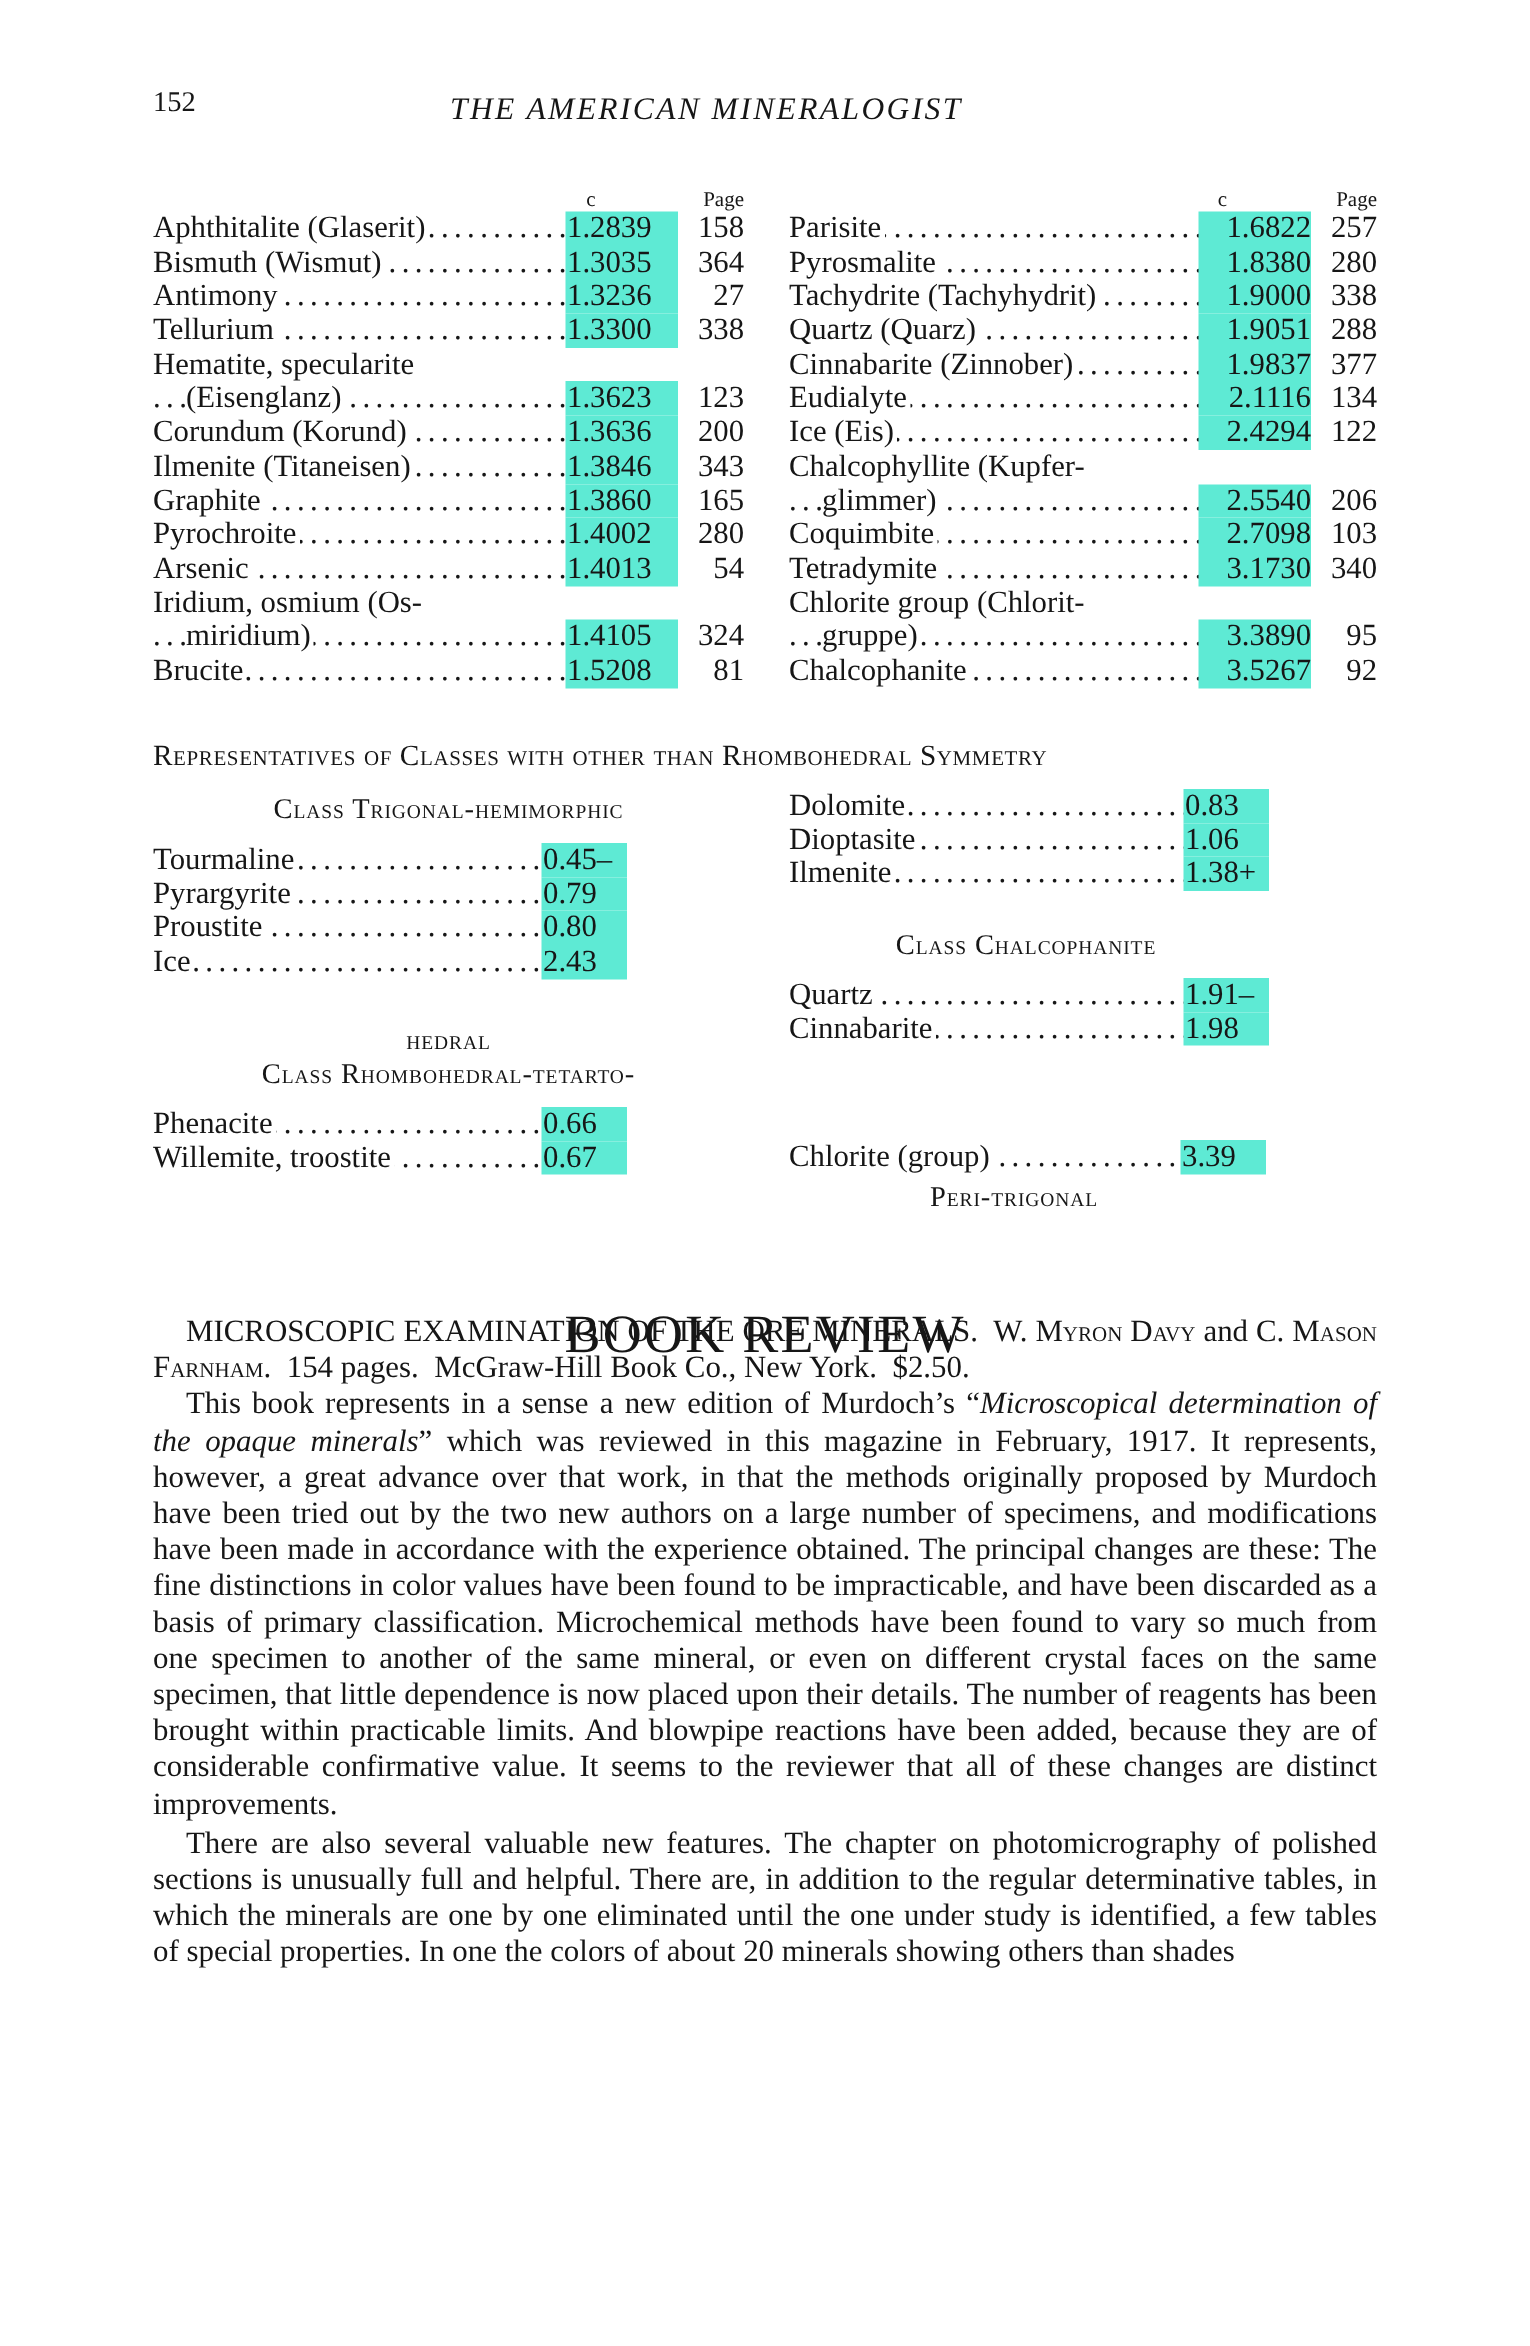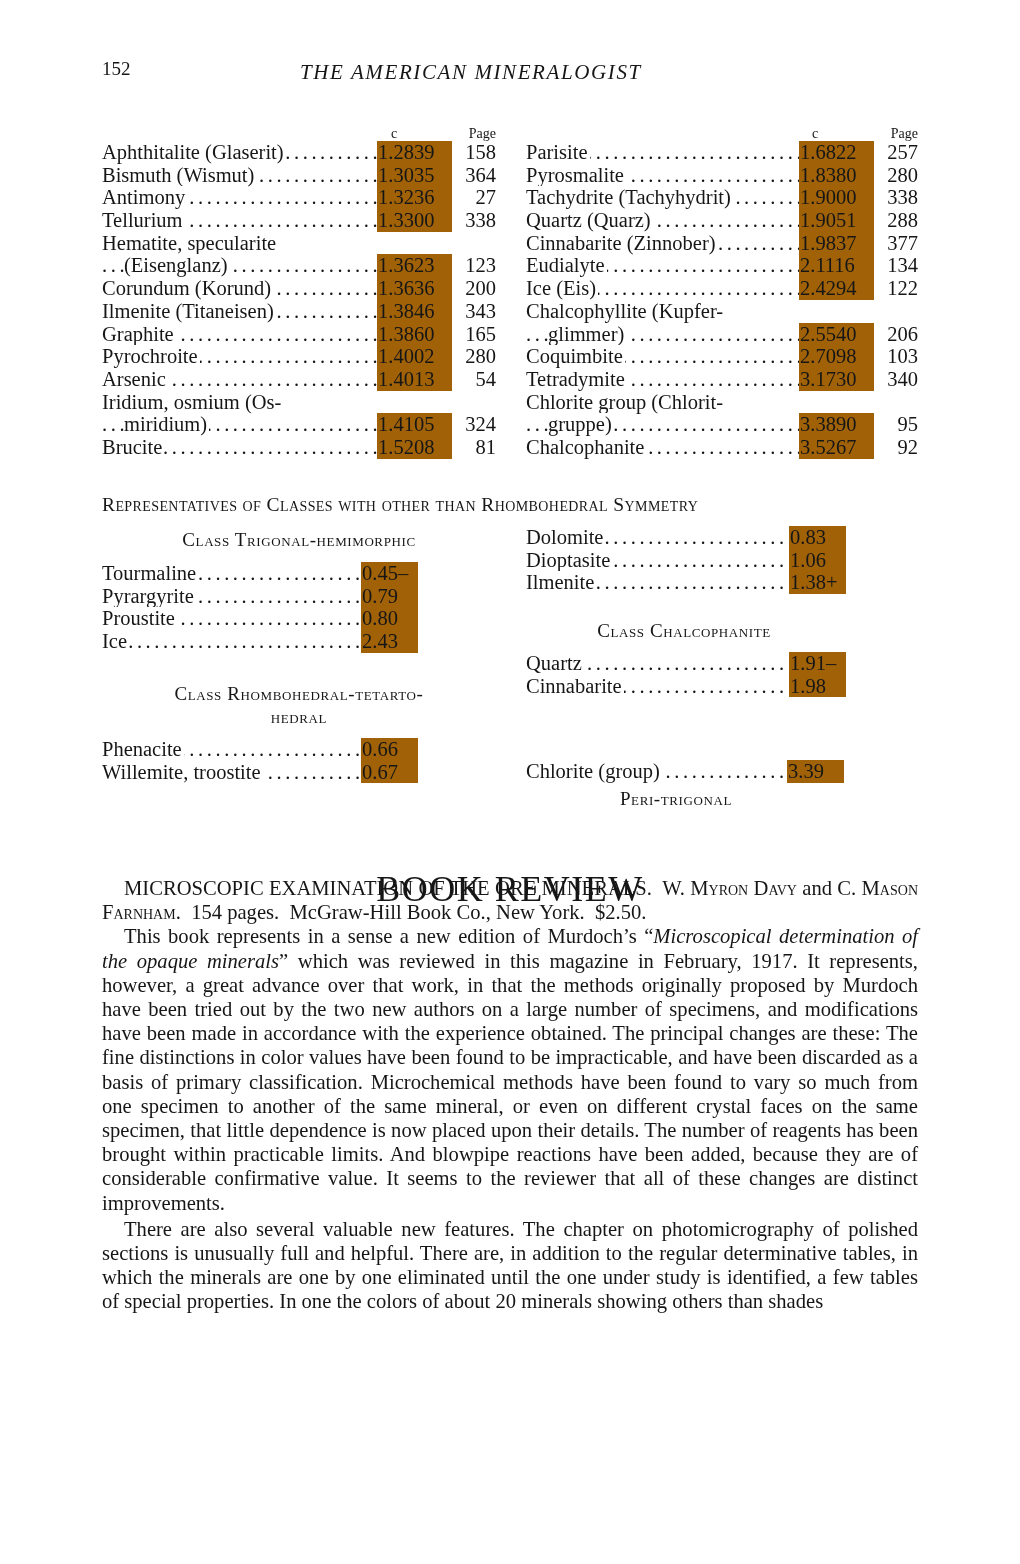--- a/index.html
+++ b/index.html
@@ -13,29 +13,29 @@
   .journal-title { position: absolute; left: 198px; top: 2px; font-size: 21px; font-style: italic; letter-spacing: 1.6px; }
 
   .tbl { position: absolute; font-size: 20.5px; line-height: 22.7px; }
   .tbl .hdr { height: 22px; font-size: 14px; position: relative; }
   .tbl .hdr .hc { position: absolute; top: 4px; width: 14px; text-align: center; }
   .tbl .hdr .hp { position: absolute; top: 4px; right: 0; }
   .row { position: relative; height: 22.7px; white-space: nowrap; }
   .row .nm { position: absolute; left: 0; background: #fff; padding-right: 2px; z-index: 2; }
   .row .nm.indent { left: 22px; }
   .row .dots { position: absolute; left: 0; right: 0; overflow: hidden; z-index: 1; letter-spacing: 3.6px; }
-  .row .val { position: absolute; background: #a16207; z-index: 2; padding-left: 1px; }
+  .row .val { position: absolute; background: #5eead4; z-index: 2; padding-left: 1px; }
   .row .pg { position: absolute; right: 0; width: 38px; text-align: right; background:#fff; z-index:2; }
 
   #tbl-left { left: 0; top: 119px; width: 394px; }
   #tbl-left .val { right: 44px; width: 74px; text-align: left; }
   #tbl-left .dots { right: 118px; }
   #tbl-left .hdr .hc { left: 285px; }
   #tbl-right { left: 424px; top: 119px; width: 392px; }
-  #tbl-right .val { right: 44px; width: 74px; text-align: left; }
+  #tbl-right .val { right: 44px; width: 74px; text-align: right; }
   #tbl-right .dots { right: 118px; }
   #tbl-right .hdr .hc { left: 282px; }
 
   .section-title { position: absolute; top: 494px; left: 0; width: 816px; font-size: 19.5px; letter-spacing: 0.4px; white-space: nowrap; }
   .sc { font-variant: small-caps; }
   .class-head { position: absolute; font-size: 19px; text-align: center; font-variant: small-caps; letter-spacing: 0.6px; line-height: 23px; }
 
   .sym { position: absolute; font-size: 20.5px; line-height: 22.7px; }
   .sym .row .val { right: 0; width: 56px; text-align: left; }
   .sym .row .dots { right: 56px; }
@@ -252,22 +252,22 @@
         </div>
         <div class="row">
           <span class="nm">Ice</span>
           <span class="dots">................................................................................</span>
           <span class="val">2.43</span>
         </div>
       </div>
   </div>
 
   <div class="class-head" style="left:0; top:682px; width:394px;">
+    <div>hedral</div>
     <div>Class Rhombohedral-tetarto-</div>
-    <div>hedral</div>
   </div>
   <div class="sym" style="left:0; top:738px; width:316px;">
     <div class="rows">
         <div class="row">
           <span class="nm">Phenacite</span>
           <span class="dots">................................................................................</span>
           <span class="val">0.66</span>
         </div>
         <div class="row">
           <span class="nm">Willemite, troostite</span>

